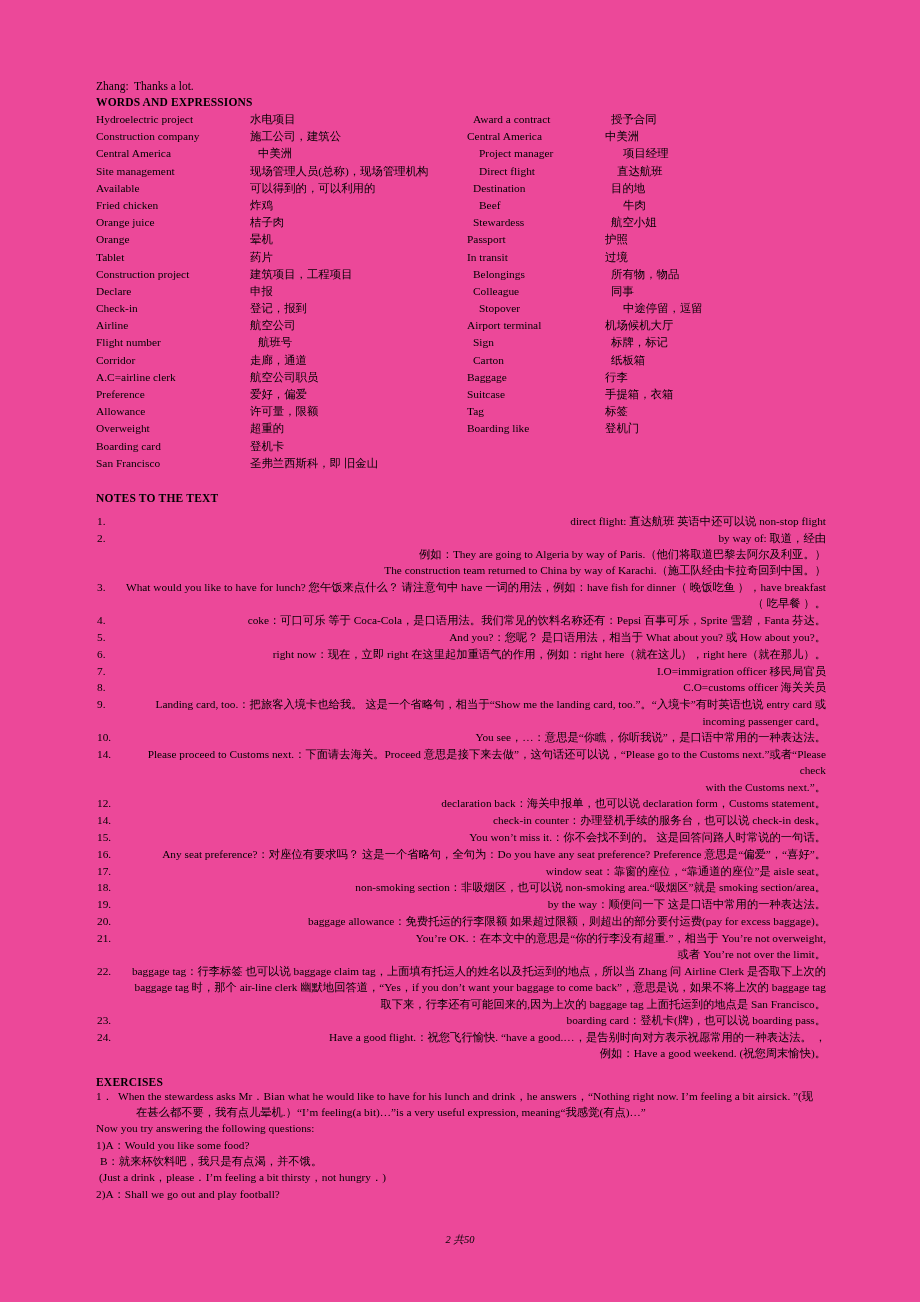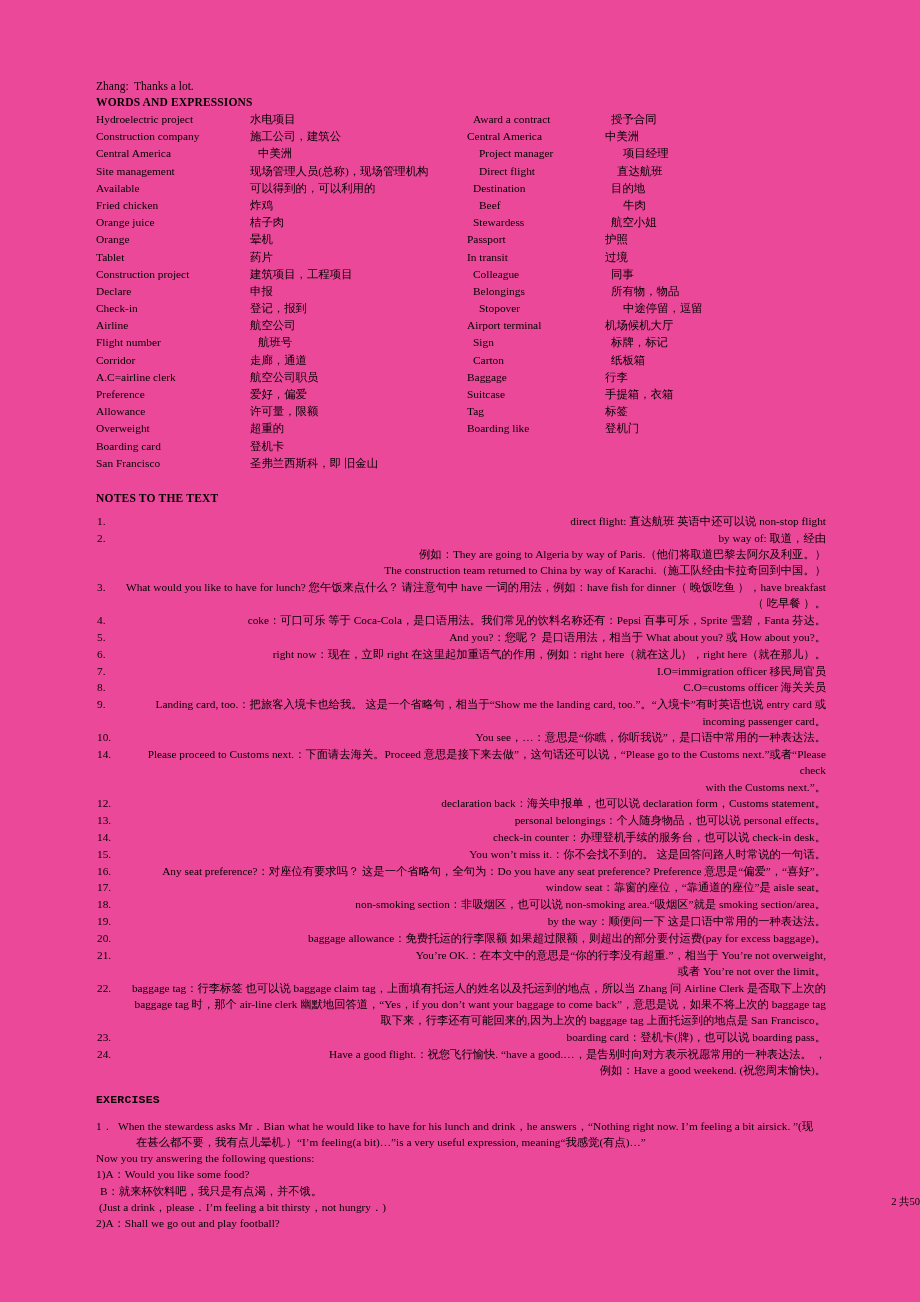--- a/index.html
+++ b/index.html
@@ -104,23 +104,21 @@
   }
   .note .body .cont {
     display: block;
   }
 
   
   .ex-title {
     font-weight: bold;
     font-size: 11.5px;
     margin-top: 14px;
-    margin-bottom: 12px;
     letter-spacing: 0.2px;
-    font-family: Liberation Mono, monospace;
   }
   .ex1 {
     display: flex;
     font-size: 11.3px;
     line-height: 16.3px;
   }
   .ex1 .num { flex: 0 0 22px; width: 22px; }
   .ex1 .body { flex: 1 1 auto; }
   .ex1 .body .cont { display: block; padding-left: 18px; }
   .exline {
@@ -128,25 +126,26 @@
     line-height: 16.3px;
     white-space: nowrap;
   }
   .exline.i1 { padding-left: 4px; }
   .exline.i2 { padding-left: 3px; }
 
   
   .footer {
     position: absolute;
     left: 0;
-    top: 1195px;
+    top: 1233px;
     width: 920px;
-    text-align: right;
+    text-align: center;
     font-size: 10.5px;
     color: #000;
+    font-style: italic;
   }
 </style>
 </head>
 <body>
 
 <div class="page">
   <div class="content">
 
     <div class="dialogue">
       <span class="spk">Zhang:</span><span>Thanks a lot.</span>
@@ -273,26 +272,26 @@
           </div>
         <div class="vrow">
             <span class="en">Passport</span>
             <span class="cn">护照</span>
           </div>
         <div class="vrow">
             <span class="en">In transit</span>
             <span class="cn">过境</span>
           </div>
         <div class="vrow">
+            <span class="en ind1">Belongings</span>
+            <span class="cn">所有物，物品</span>
+          </div>
+        <div class="vrow">
             <span class="en ind1">Colleague</span>
             <span class="cn">同事</span>
-          </div>
-        <div class="vrow">
-            <span class="en ind1">Belongings</span>
-            <span class="cn">所有物，物品</span>
           </div>
         <div class="vrow">
             <span class="en ind2">Stopover</span>
             <span class="cn cn-ind1">中途停留，逗留</span>
           </div>
         <div class="vrow">
             <span class="en">Airport terminal</span>
             <span class="cn">机场候机大厅</span>
           </div>
         <div class="vrow">
@@ -392,24 +391,20 @@
           <span>Please proceed to Customs next.：下面请去海关。Proceed 意思是接下来去做”，这句话还可以说，“Please go to the Customs next.”或者“Please check</span>
           <span class="cont">with the Customs next.”。</span>
         </span>
       </div>
 
       <div class="note">
         <span class="num">12.</span>
         <span class="body">declaration back：海关申报单，也可以说 declaration form，Customs statement。</span>
       </div>
 
-      <div class="note">
-        <span class="num">13.</span>
-        <span class="body">personal belongings：个人随身物品，也可以说 personal effects。</span>
-      </div>
 
       <div class="note">
         <span class="num">14.</span>
         <span class="body">check-in counter：办理登机手续的服务台，也可以说 check-in desk。</span>
       </div>
 
       <div class="note">
         <span class="num">15.</span>
         <span class="body">You won’t miss it.：你不会找不到的。   这是回答问路人时常说的一句话。</span>
       </div>

